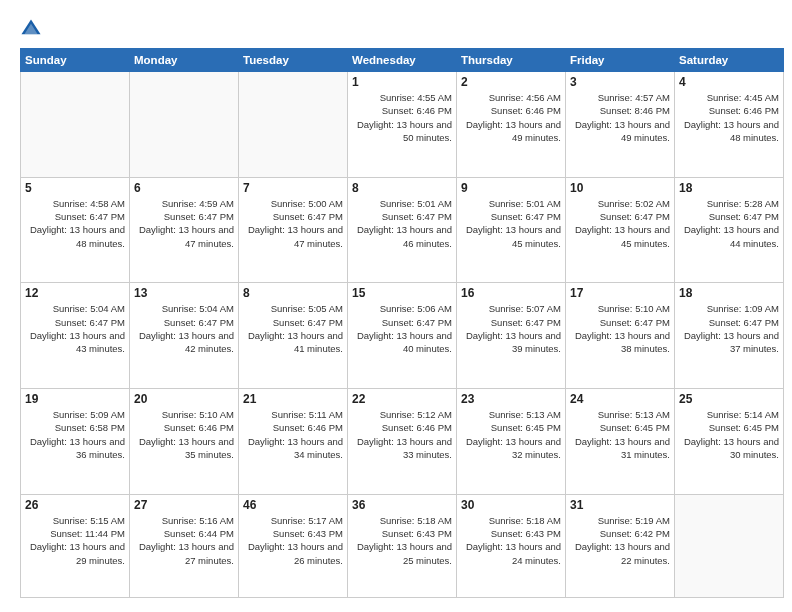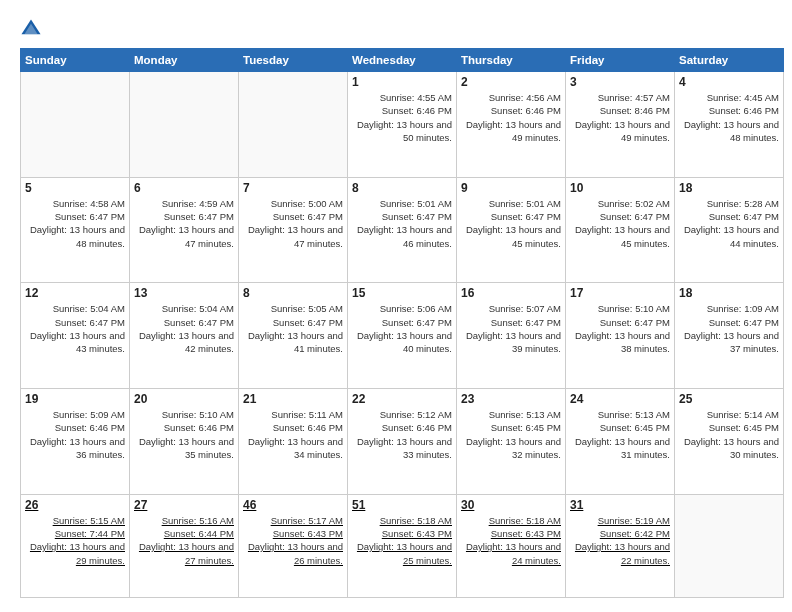--- a/index.html
+++ b/index.html
@@ -93,21 +93,20 @@
       margin-bottom: 2px;
     }
     .day-info {
       font-size: 9.5px;
       color: #333;
       line-height: 1.4;
       text-align: right;
     }
     .last-row td {
       height: 70px;
-      text-decoration: underline;
     }
   </style>
 </head>
 <body>
 
 <div class="page">
   <div class="header">
     <div class="logo">
       <svg class="logo-icon" viewBox="0 0 30 30">
         <polygon points="15,2 28,22 2,22" fill="#1a5fa8"></polygon>
@@ -269,21 +268,21 @@
             <div class="day-info">Sunrise: 1:09 AM
 Sunset: 6:47 PM
 Daylight: 13 hours
 and 37 minutes.</div>
           </td>
         </tr>
         <tr>
           <td>
             <span class="day-number">19</span>
             <div class="day-info">Sunrise: 5:09 AM
-Sunset: 6:46 PM
+Sunset: 6:58 PM
 Daylight: 13 hours
 and 36 minutes.</div>
           </td>
           <td>
             <span class="day-number">20</span>
             <div class="day-info">Sunrise: 5:10 AM
 Sunset: 6:46 PM
 Daylight: 13 hours
 and 35 minutes.</div>
           </td>
@@ -320,40 +319,40 @@
             <div class="day-info">Sunrise: 5:14 AM
 Sunset: 6:45 PM
 Daylight: 13 hours
 and 30 minutes.</div>
           </td>
         </tr>
         <tr class="last-row">
           <td>
             <span class="day-number">26</span>
             <div class="day-info">Sunrise: 5:15 AM
-Sunset: 7:44 PM
+Sunset: 11:44 PM
 Daylight: 13 hours
 and 29 minutes.</div>
           </td>
           <td>
             <span class="day-number">27</span>
             <div class="day-info">Sunrise: 5:16 AM
 Sunset: 6:44 PM
 Daylight: 13 hours
 and 27 minutes.</div>
           </td>
           <td>
             <span class="day-number">46</span>
             <div class="day-info">Sunrise: 5:17 AM
 Sunset: 6:43 PM
 Daylight: 13 hours
 and 26 minutes.</div>
           </td>
           <td>
-            <span class="day-number">51</span>
+            <span class="day-number">36</span>
             <div class="day-info">Sunrise: 5:18 AM
 Sunset: 6:43 PM
 Daylight: 13 hours
 and 25 minutes.</div>
           </td>
           <td>
             <span class="day-number">30</span>
             <div class="day-info">Sunrise: 5:18 AM
 Sunset: 6:43 PM
 Daylight: 13 hours

